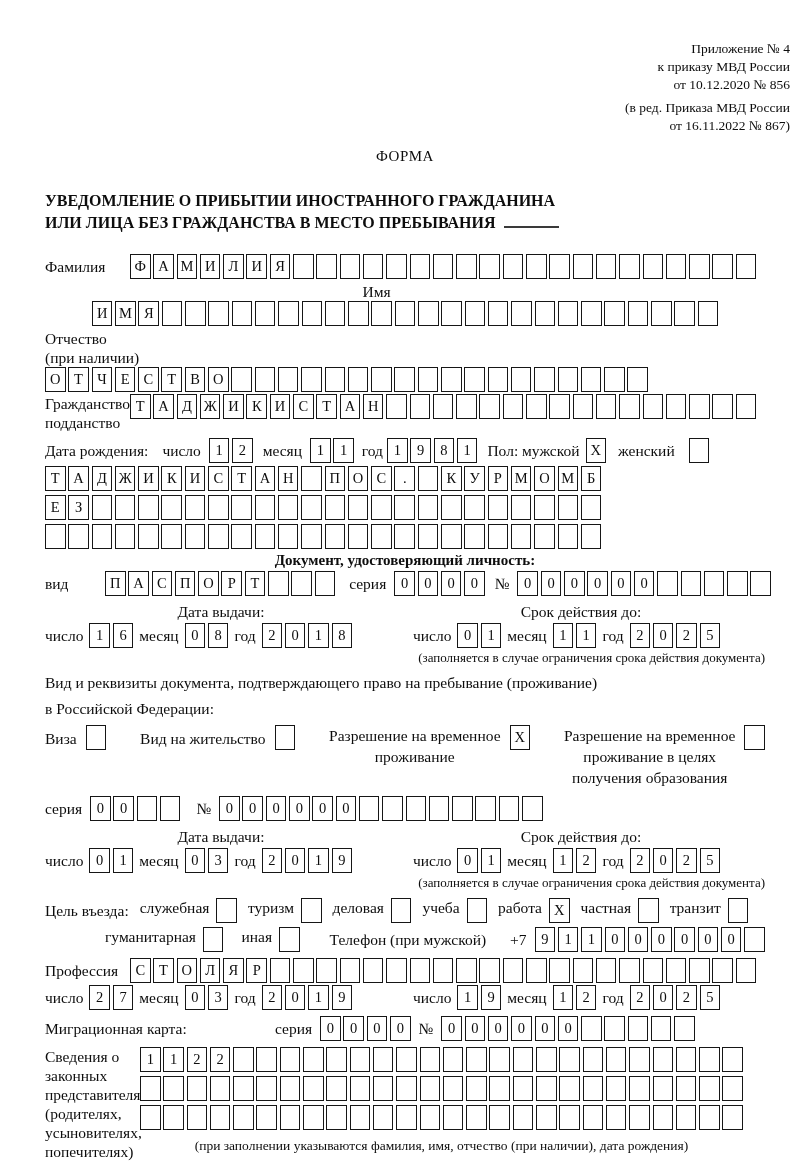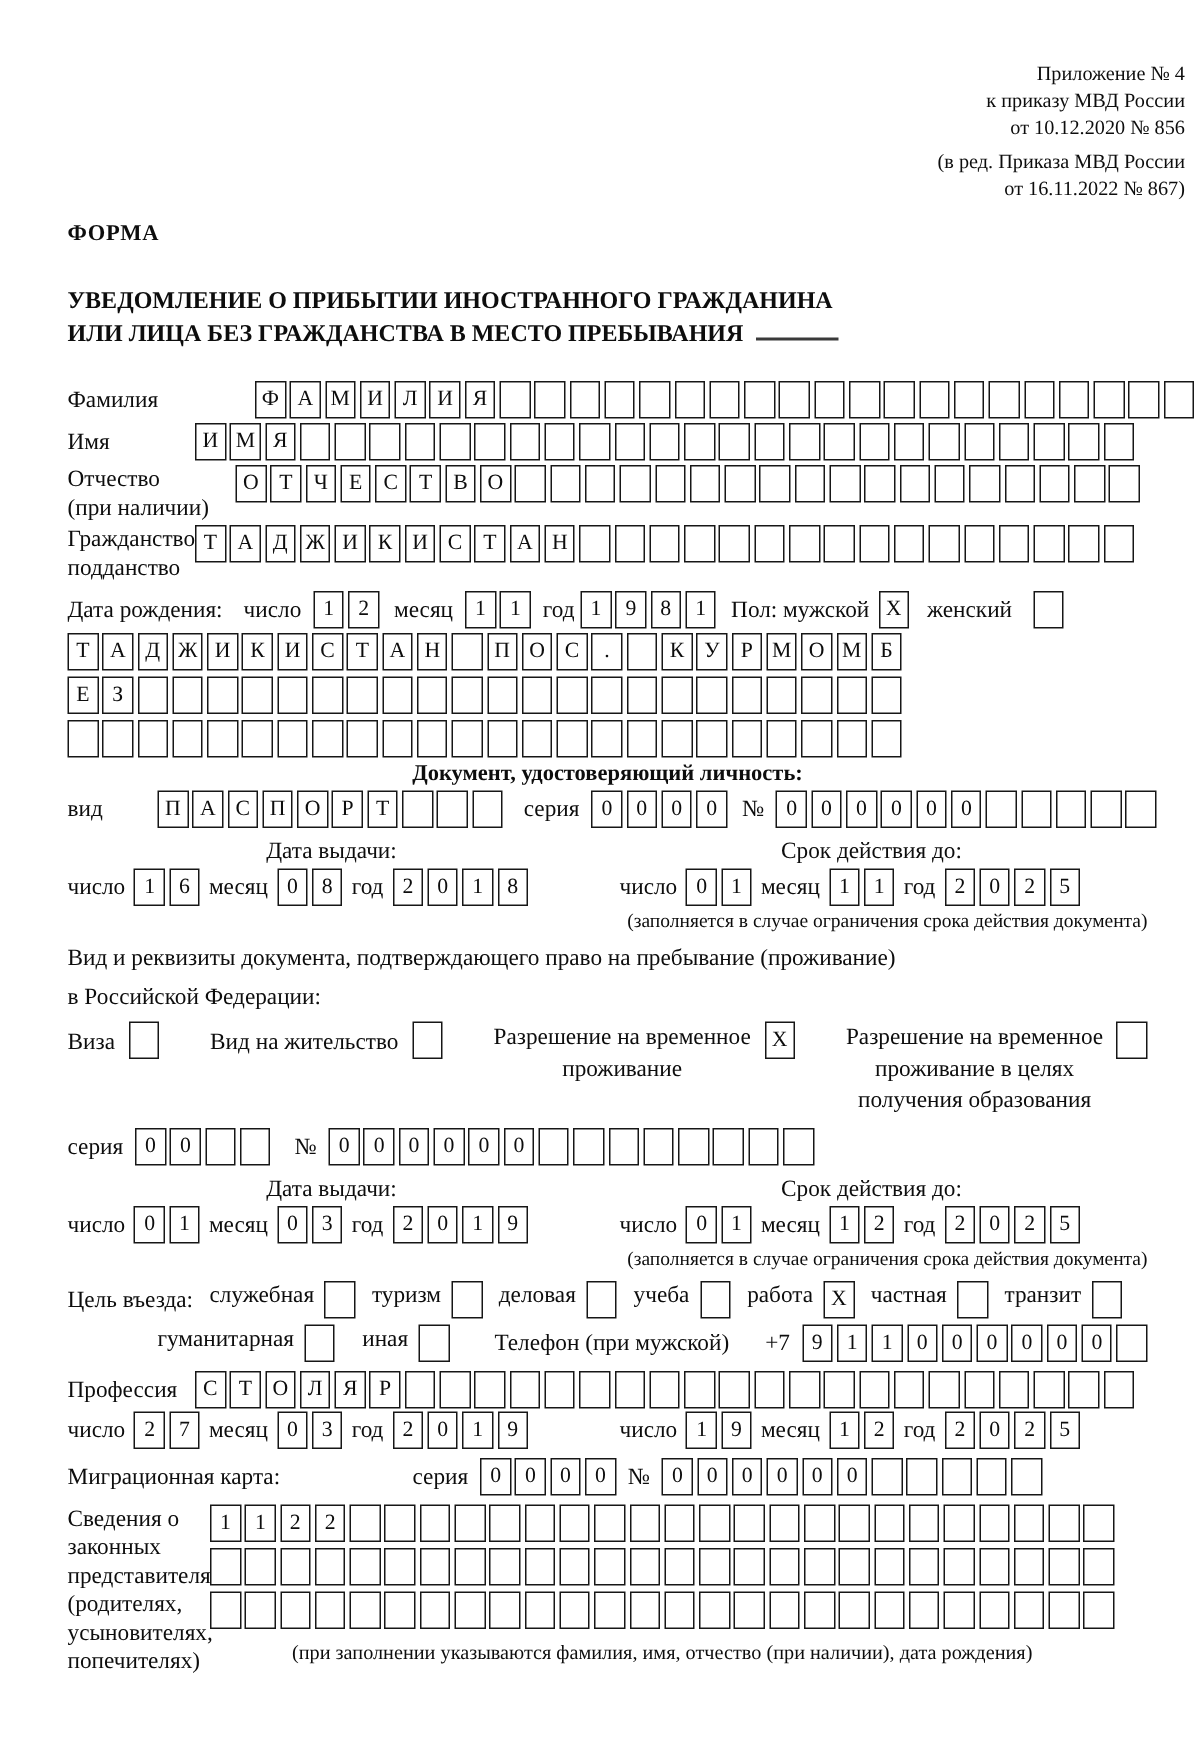--- a/index.html
+++ b/index.html
@@ -3,21 +3,21 @@
 <meta charset="utf-8">
 <style>
   html,body{margin:0;padding:0;background:#fff;}
   body{width:800px;height:1163px;overflow:hidden;color:#0d0d0d;
        font-family:"Liberation Serif","DejaVu Serif",serif;}
   .page{box-sizing:border-box;width:800px;height:1163px;padding:40px 35px 0 45px;}
 
   
   .appendix{margin-left:575px;width:170px;font-size:13.5px;line-height:18px;text-align:right;}
   .appendix .amend{margin-top:5px;}
-  .form-marker{text-align:left;font-weight:bold;font-size:15px;margin-top:13px;letter-spacing:.5px;}
+  .form-marker{text-align:center;font-weight:normal;font-size:15px;margin-top:13px;letter-spacing:.5px;}
 
   
   .title{margin-top:25px;text-align:left;font-weight:bold;font-size:16px;line-height:22px;}
   .blank-line{display:inline-block;width:55px;border-bottom:2px solid #3a3a3a;margin-left:8px;vertical-align:baseline;}
   .section-heading{margin-top:21px;text-align:center;font-weight:bold;font-size:15.5px;letter-spacing:.2px;}
 
   
   .frow{display:flex;align-items:flex-start;}
   .aic{align-items:center;}
   .lbl{font-size:15.5px;line-height:19px;white-space:nowrap;}
@@ -30,22 +30,22 @@
   .cell{box-sizing:border-box;flex:none;width:20.5px;height:25px;border:1.6px solid #161616;
         display:flex;align-items:center;justify-content:center;font-size:14.5px;background:#fff;}
 
   
   .w45{width:45px;flex:none;}.w60{width:60px;flex:none;}.w85{width:85px;flex:none;}
   .w95{width:95px;flex:none;}.w112{width:112px;flex:none;}.w160{width:160px;flex:none;}
   .w190{width:190px;flex:none;}
   .ml4{margin-left:4px;}.ml6{margin-left:6px;}.ml8{margin-left:8px;}.ml10{margin-left:10px;}
   .ml12{margin-left:12px;}.ml14{margin-left:14px;}.ml16{margin-left:16px;}.ml18{margin-left:18px;}
   .ml24{margin-left:24px;}.ml30{margin-left:30px;}.ml40{margin-left:40px;}.ml60{margin-left:60px;}
-  .mt2{margin-top:2px;}.mt3{margin-top:3px;}.mt4{margin-top:4px;}.mt6{margin-top:6px;}
-  .mt8{margin-top:8px;}.mt20{margin-top:20px;gap:40px;}
+  .mt2{margin-top:2px;}.mt3{margin-top:3px;flex-direction:column;}.mt4{margin-top:4px;}.mt6{margin-top:6px;}
+  .mt8{margin-top:8px;}.mt20{margin-top:20px;}
 
   
   .dheads{display:flex;margin-top:6px;}
   .dh-left{width:352px;text-align:center;flex:none;}
   .dh-right{flex:1;text-align:center;}
   .drow{display:flex;margin-top:2px;}
   .dgroup{display:flex;align-items:center;gap:6px;}
   .dg-left{width:352px;flex:none;}
   .dg-right{padding-left:16px;}
   .dnote{text-align:right;font-size:13px;margin-top:2px;}

